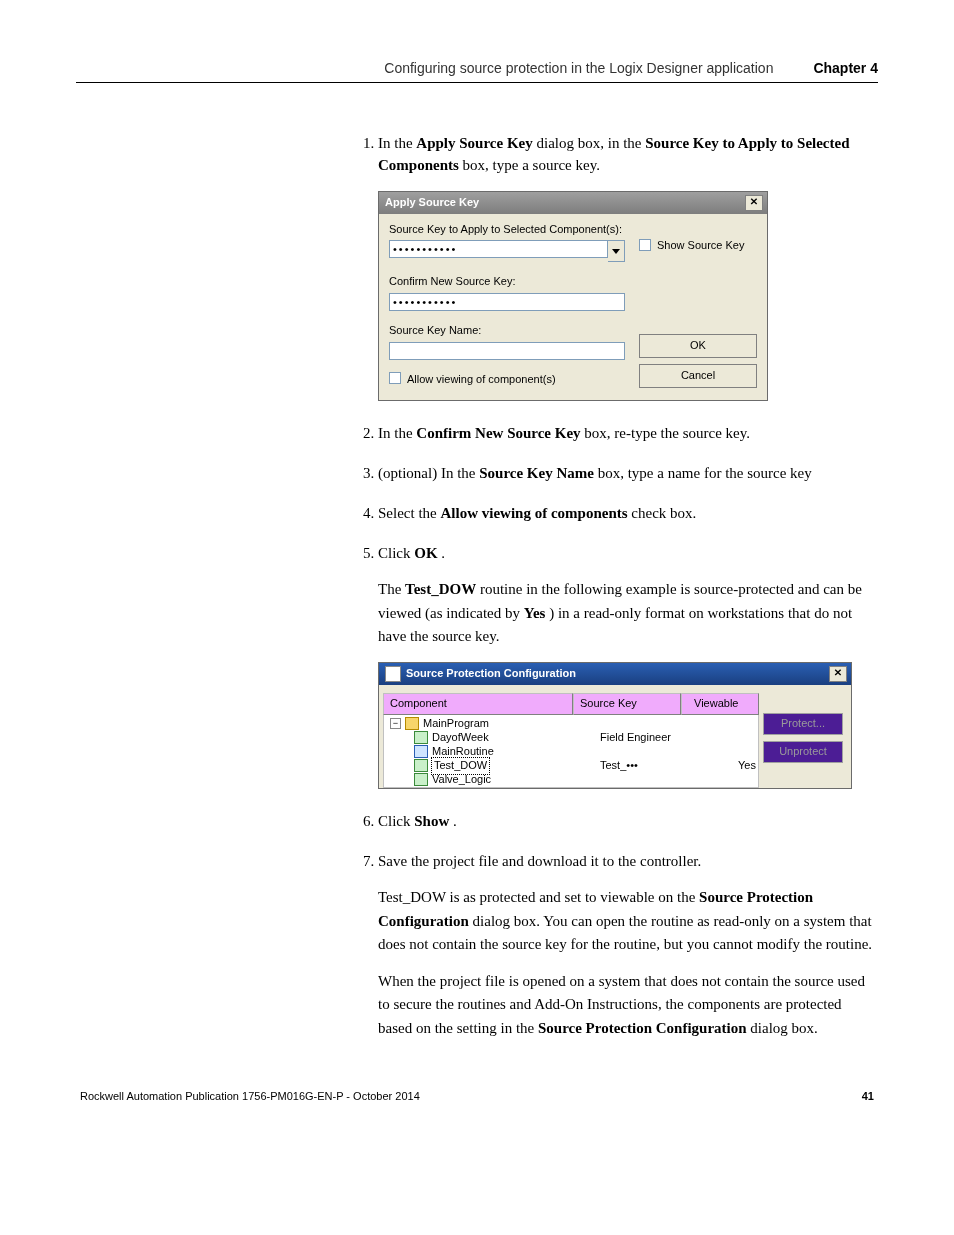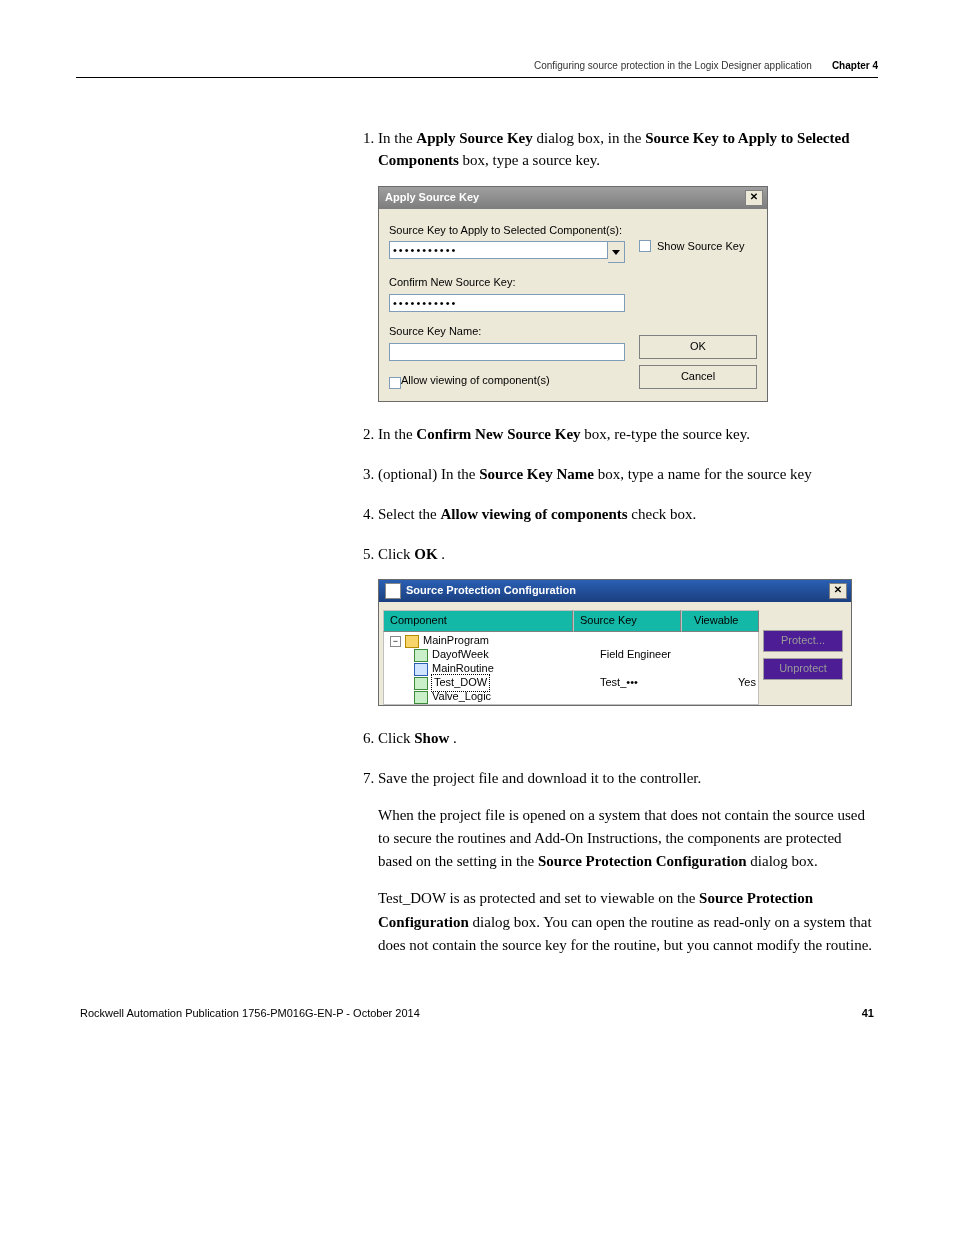--- a/index.html
+++ b/index.html
@@ -13,23 +13,23 @@
   }
   .page {
     padding: 60px 76px 40px 76px;
     box-sizing: border-box;
   }
   .header-row {
     display: flex;
     justify-content: flex-end;
     align-items: baseline;
     font-family: Arial, Helvetica, sans-serif;
-    font-size: 10px;
+    font-size: 14px;
     margin-bottom: 6px;
-    gap: 20px;
+    gap: 40px;
   }
   .header-title { color: #333; }
   .header-chapter { font-weight: bold; }
   .hr-top { border: none; border-top: 1px solid #000; margin: 0 0 50px 0; }
   .content-col {
     margin-left: 274px;
   }
   ol.steps {
     list-style: decimal;
     padding-left: 28px;
@@ -70,21 +70,21 @@
     width: 16px; height: 14px;
     background: #ece9d8;
     border: 1px solid #808080;
     font-size: 10px; line-height: 12px;
     text-align: center; color: #000;
     font-family: Arial, sans-serif;
     font-weight: bold;
   }
   .win-body {
     display: flex;
-    padding: 8px 10px 12px 10px;
+    padding: 2px 10px 12px 10px;
     gap: 14px;
     border-radius: 23px;
   }
   .win-left { flex: 1; }
   .win-right { width: 118px; display:flex; flex-direction:column; }
   .win-label { margin-top: 6px; margin-bottom: 3px; }
   .win-input {
     background: #fff;
     border: 1px solid #7f9db9;
     height: 18px;
@@ -99,21 +99,21 @@
   }
   .win-combo .win-input { flex:1; }
   .win-combo-btn {
     width: 16px; height: 20px;
     border: 1px solid #7f9db9;
     border-left: none;
     background: #ece9d8;
     display:flex; align-items:center; justify-content:center;
   }
   .win-combo-btn::before { content:""; border-left:4px solid transparent;border-right:4px solid transparent;border-top:5px solid #000; }
-  .win-checkbox-row { display:flex; align-items:flex-end; margin-top:12px;}
+  .win-checkbox-row { display:flex; align-items:flex-start; gap:6px; margin-top:12px;}
   .win-checkbox {
     width:12px;height:12px;border:1px solid #7f9db9;background:#fff;box-sizing:border-box;display:inline-block;
   }
   .win-btn {
     background:#ece9d8;border:1px solid #808080;height:22px;
     display:flex;align-items:center;justify-content:center;
     margin-top:6px;
   }
   .win-right-spacer { flex:1; }
   .show-src-row { display:flex; align-items:center; gap:6px; margin-top:22px; }
@@ -146,21 +146,21 @@
     background:#4c1d95;border:1px solid #a0a0a0;height:20px;
     display:flex;align-items:center;justify-content:center;
     color:#9a9a9a;
   }
   .spc-headers {
     display:flex; background:#ece9d8;
   }
   .spc-h {
     border:1px solid #c0c0c0; border-right-color:#808080; border-bottom-color:#808080;
     padding:2px 6px; box-sizing:border-box;
-    background:#14b8a6;
+    background:#f0abfc;
   }
   .spc-h.c1{ width:190px;}
   .spc-h.c2{ width:108px;}
   .spc-h.c3{ flex:1;padding-left:12px;}
   .spc-rows { background:#fff; border:1px solid #c0c0c0; border-top:none; padding:2px 2px 0 2px; height:70px; overflow:hidden;}
   .spc-row { display:flex; height:14px; align-items:center;}
   .spc-row .r1{ width:186px; display:flex; align-items:center;}
   .spc-row .r2{ width:130px; }
   .spc-row .r3{ flex:1; padding-left:8px; }
   .tree-indent-0{ padding-left:4px;}
@@ -256,20 +256,27 @@
         <span>Select the </span>
         <b>Allow viewing of components</b>
         <span> check box.</span>
       </li>
 
       <li>
         <span>Click </span>
         <b>OK</b>
         <span>.</span>
 
+        <div class="followup">
+          <span>The </span>
+          <b>Test_DOW</b>
+          <span> routine in the following example is source-protected and can be viewed (as indicated by </span>
+          <b>Yes</b>
+          <span>) in a read-only format on workstations that do not have the source key.</span>
+        </div>
 
         
         <div class="spc-dialog">
           <div class="spc-title">
             <span class="spc-title-left">
               <span class="spc-icon"></span>
               <span>Source Protection Configuration</span>
             </span>
             <span class="win-close">✕</span>
           </div>
@@ -335,29 +342,29 @@
       <li>
         <span>Click </span>
         <b>Show</b>
         <span>.</span>
       </li>
 
       <li>
         <span>Save the project file and download it to the controller.</span>
 
         <div class="followup">
+          <span>Test_DOW is as protected and set to viewable on the </span>
+          <b>Source Protection Configuration</b>
+          <span> dialog box. You can open the routine as read-only on a system that does not contain the source key for the routine, but you cannot modify the routine.</span>
+        </div>
+
+        <div class="followup">
           <span>When the project file is opened on a system that does not contain the source used to secure the routines and Add-On Instructions, the components are protected based on the setting in the </span>
           <b>Source Protection Configuration</b>
           <span> dialog box.</span>
-        </div>
-
-        <div class="followup">
-          <span>Test_DOW is as protected and set to viewable on the </span>
-          <b>Source Protection Configuration</b>
-          <span> dialog box. You can open the routine as read-only on a system that does not contain the source key for the routine, but you cannot modify the routine.</span>
         </div>
       </li>
     </ol>
   </div>
 
   <div class="footer">
     <span>Rockwell Automation Publication 1756-PM016G-EN-P - October 2014</span>
     <span class="pn">41</span>
   </div>
 </div>

